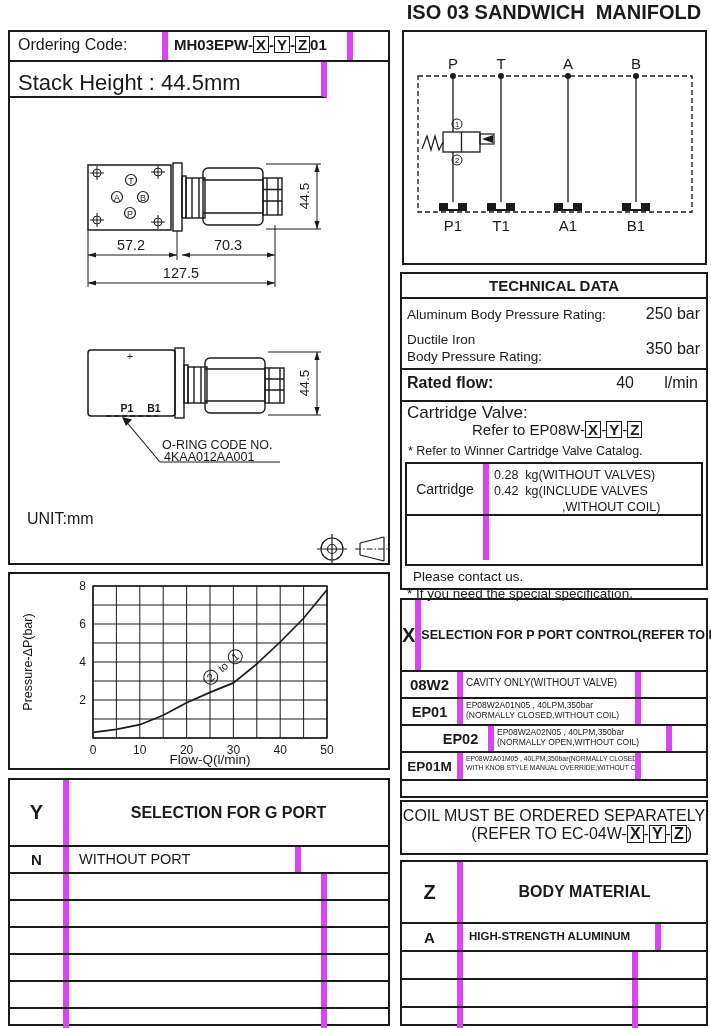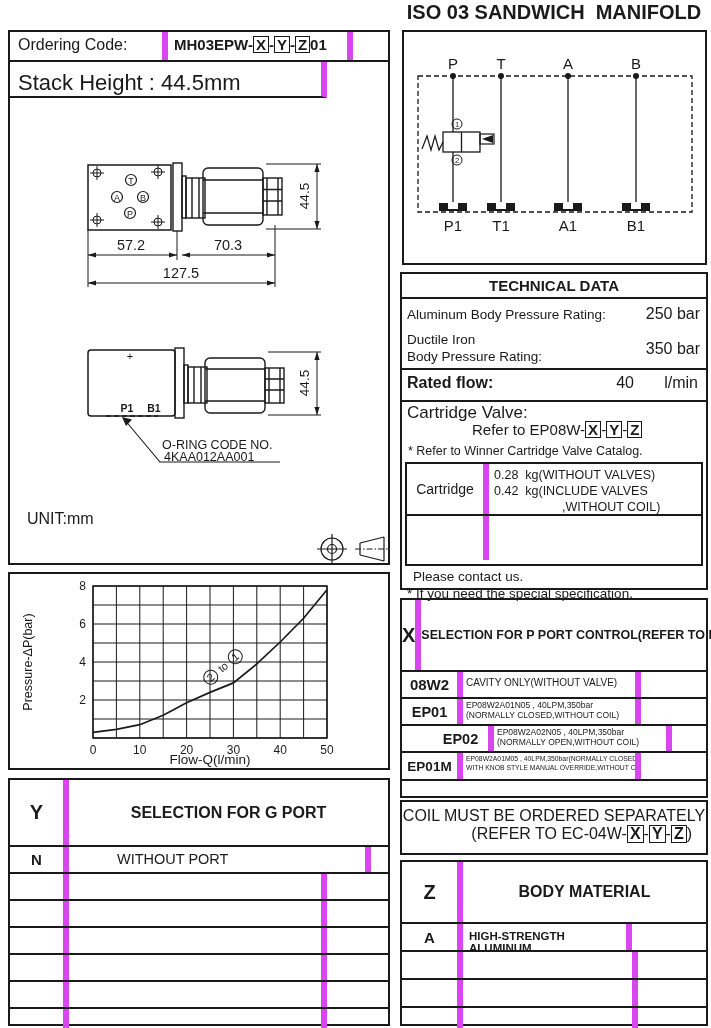--- a/index.html
+++ b/index.html
@@ -301,21 +301,21 @@
     </div>
   </div>
 
   <div class="abs box" style="left:400px;top:860px;width:308px;height:166px;">
     <div class="bb flex" style="height:60px;">
       <div class="br ctr bold" style="width:55px;font-size:20px;">Z</div>
       <div class="ctr bold" style="flex:1;font-size:16px;">BODY MATERIAL</div>
     </div>
     <div class="bb flex" style="height:26px;">
       <div class="br ctr bold" style="width:55px;font-size:15px;">A</div>
-      <div class="br bold" style="width:169px;font-size:11.5px;padding:6px 0 0 6px;box-sizing:border-box;">HIGH-STRENGTH ALUMINUM</div>
+      <div class="br bold" style="width:198px;font-size:11.5px;padding:6px 0 0 6px;box-sizing:border-box;">HIGH-STRENGTH ALUMINUM</div>
       <div style="flex:1;"></div>
     </div>
     <div class="bb flex" style="height:26px;">
       <div class="br" style="width:55px;"></div>
         <div class="br" style="width:169px;"></div>
         <div style="flex:1;"></div>
     </div>
     <div class="bb flex" style="height:26px;">
       <div class="br" style="width:55px;"></div>
         <div class="br" style="width:169px;"></div>
@@ -357,21 +357,21 @@
     </svg>
   </div>
 
   <div class="abs box" style="left:8px;top:778px;width:382px;height:248px;">
     <div class="bb flex" style="height:65px;">
       <div class="br ctr bold" style="width:53px;font-size:20px;">Y</div>
       <div class="ctr bold" style="flex:1;font-size:16px;">SELECTION FOR G PORT</div>
     </div>
     <div class="bb flex" style="height:25px;">
       <div class="br ctr bold" style="width:53px;font-size:15px;">N</div>
-      <div class="br" style="width:264px;font-size:14.5px;padding:4px 0 0 10px;box-sizing:border-box;margin-left:38px;">WITHOUT PORT</div>
+      <div class="br" style="width:232px;font-size:14.5px;padding:4px 0 0 10px;box-sizing:border-box;">WITHOUT PORT</div>
       <div style="flex:1;"></div>
     </div>
     <div class="bb flex" style="height:25px;">
         <div class="br" style="width:53px;"></div>
         <div class="br" style="width:252px;"></div>
         <div style="flex:1;"></div>
       </div>
     <div class="bb flex" style="height:25px;">
         <div class="br" style="width:53px;"></div>
         <div class="br" style="width:252px;"></div>

